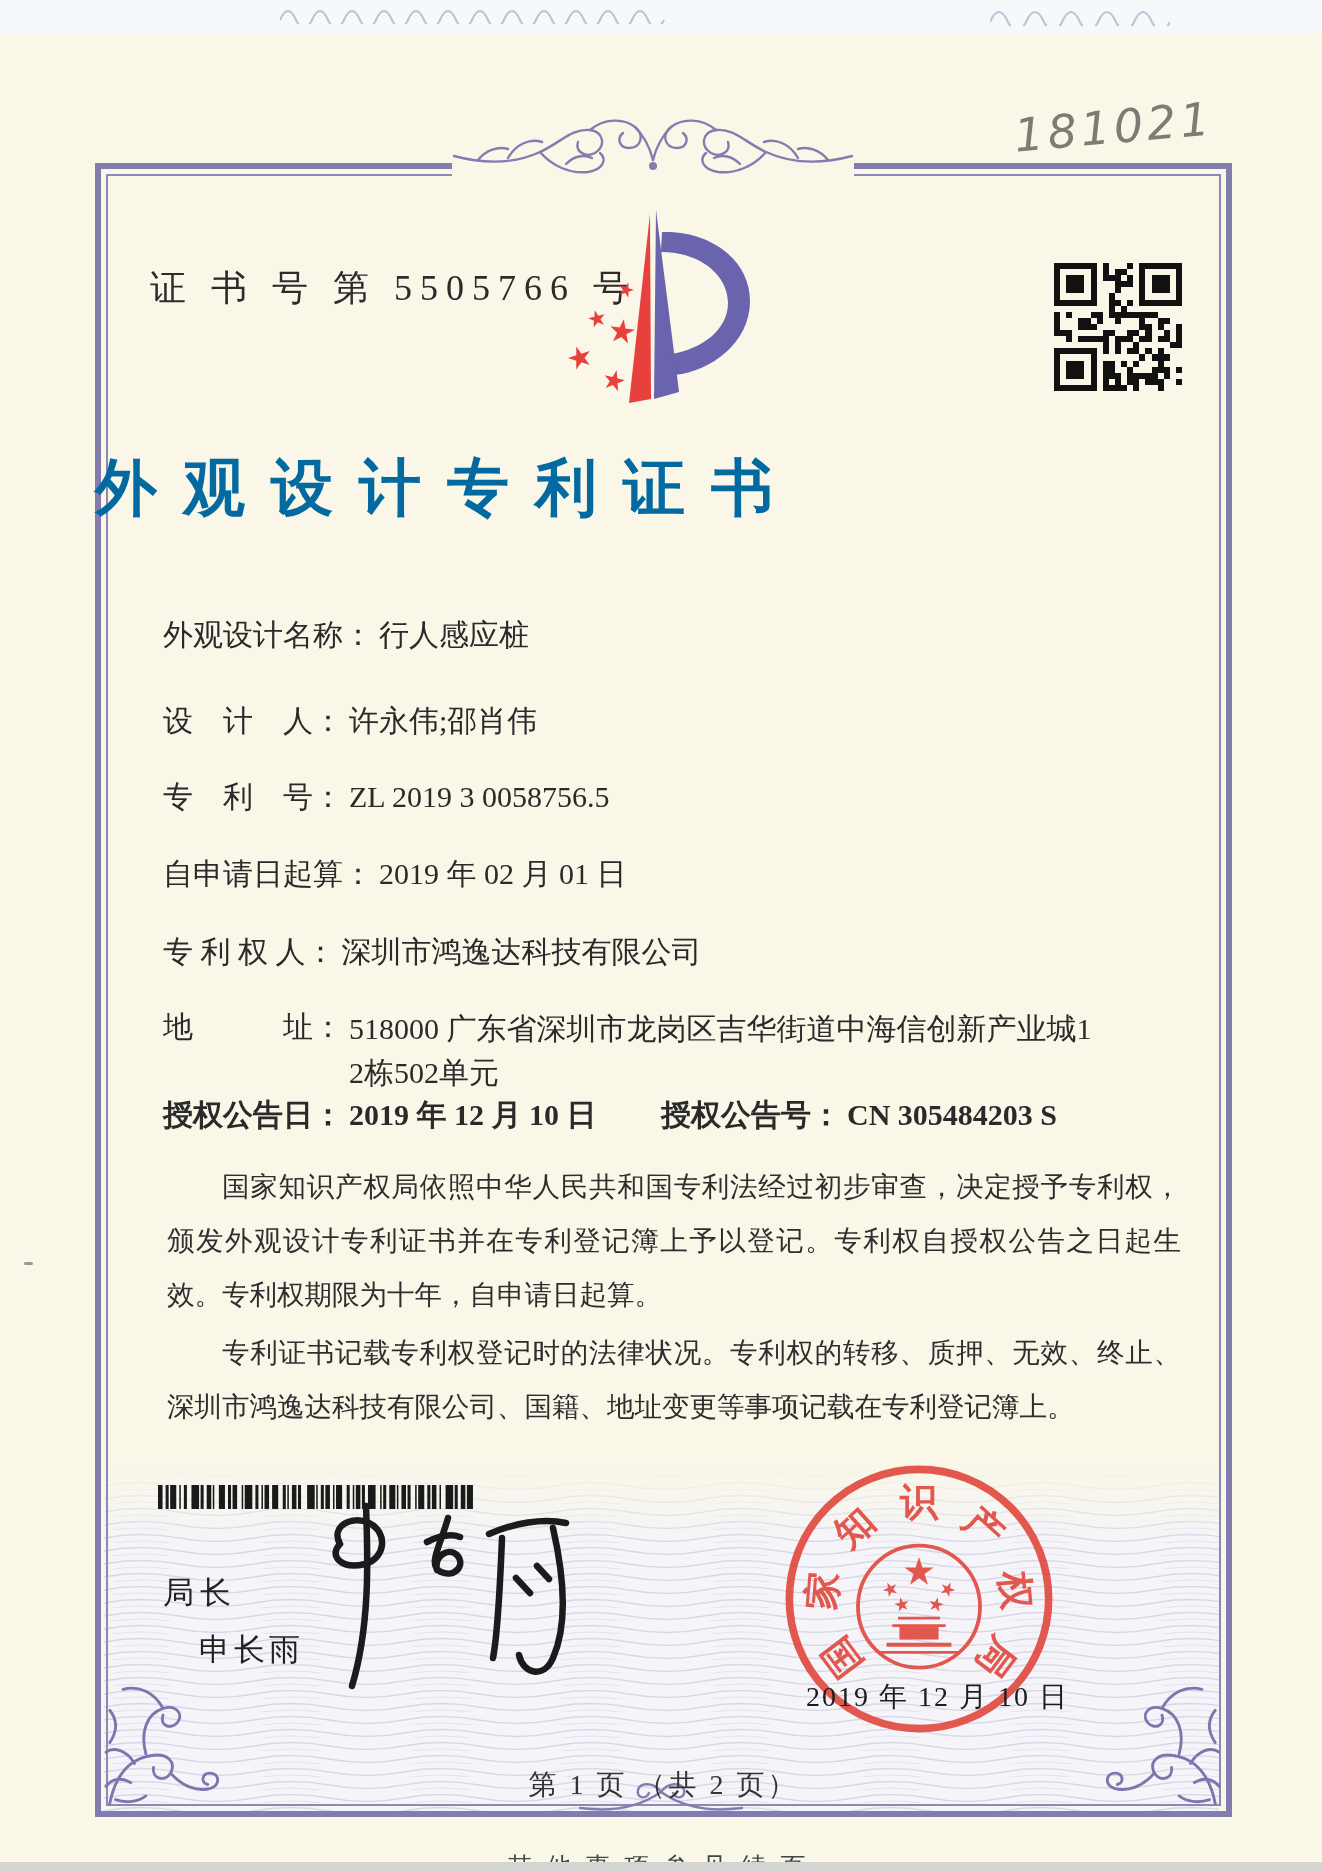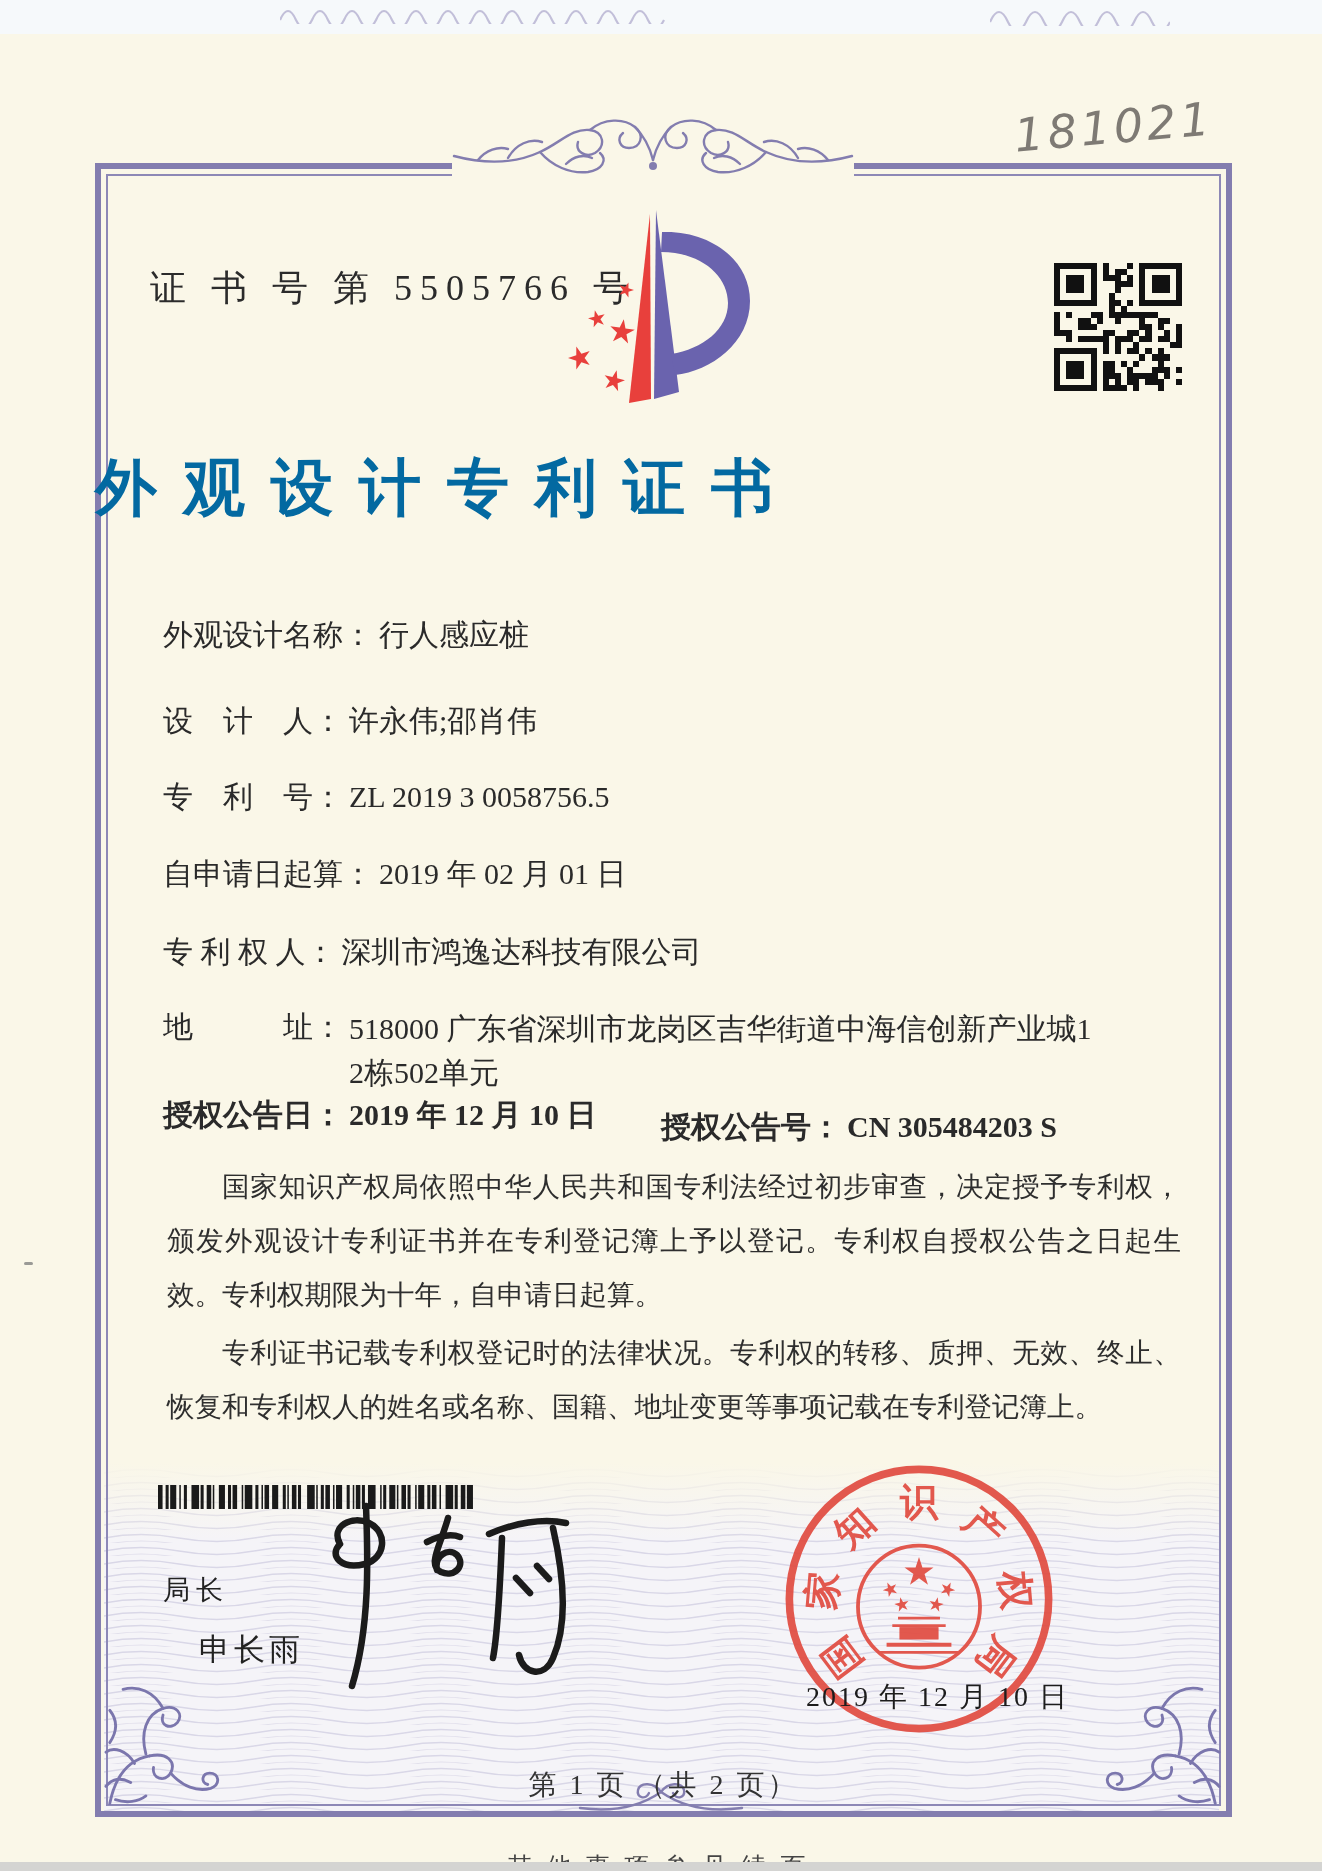--- a/index.html
+++ b/index.html
@@ -40,27 +40,27 @@
   .field .val{margin-left:6px;}
   .f-design{top:615px;}
   .f-designer{top:701px;}
   .f-patno{top:777px;}
   .f-filing{top:854px;}
   .f-patentee{top:932px;}
   .f-address{top:1007px;}
   .f-address .val{display:inline-block;vertical-align:top;white-space:normal;width:850px;line-height:44px;}
   .f-address .vline{display:block;}
   .f-grant{top:1095px;width:1030px;font-weight:bold;}
-  .grant-no-group{position:absolute;left:498px;top:0;margin-top:12px;}
+  .grant-no-group{position:absolute;left:498px;top:0;}
   
   .paras{left:163px;top:1156px;width:1022px;font-size:27.5px;line-height:54px;text-align:justify;color:#2e2e2e;}
   .paras p{margin:4px;text-indent:2em;}
   
   .barcode{left:158px;top:1485px;width:318px;height:24px;}
-  .officer-title{left:163px;top:1572px;font-size:27px;letter-spacing:6px;color:#222;}
+  .officer-title{left:163px;top:1572px;font-size:31px;letter-spacing:6px;color:#222;}
   .officer-name{left:163px;top:1629px;font-size:31px;letter-spacing:4px;color:#222;margin-left:36px;}
   .signature{left:278px;top:1490px;width:315px;height:212px;}
   .seal{left:776px;top:1456px;width:286px;height:286px;opacity:.92;}
   .seal-date{left:806px;top:1678px;font-size:28px;letter-spacing:2px;color:#1c1c1c;}
   .footer{left:95px;top:1766px;width:1137px;text-align:center;font-size:28px;letter-spacing:3px;color:#333;}
   .cut-note{left:95px;top:1850px;width:1137px;height:12px;overflow:hidden;text-align:center;}
   .cut-note span{font-size:25px;letter-spacing:14px;color:#444;}
 </style>
 </head>
 <body>
@@ -287,21 +287,21 @@
     <span>
       <span class="lbl">授权公告日：</span><span class="val">2019 年 12 月 10 日</span>
     </span>
     <span class="grant-no-group">
       <span class="lbl">授权公告号：</span><span class="val">CN 305484203 S</span>
     </span>
   </div>
 
   <div class="abs paras">
     <p>国家知识产权局依照中华人民共和国专利法经过初步审查，决定授予专利权，颁发外观设计专利证书并在专利登记簿上予以登记。专利权自授权公告之日起生效。专利权期限为十年，自申请日起算。</p>
-    <p>专利证书记载专利权登记时的法律状况。专利权的转移、质押、无效、终止、恢复和专利权人的姓名或名称、国籍、地址变更等事项记载在专利登记簿上。</p>
+    <p>专利证书记载专利权登记时的法律状况。专利权的转移、质押、无效、终止、深圳市鸿逸达科技有限公司、国籍、地址变更等事项记载在专利登记簿上。</p>
   </div>
 
   <svg class="abs barcode" id="barcode-svg" preserveAspectRatio="none" fill="#1a1a1a" viewBox="0 0 209 23">
       <rect x="0" y="0" width="3" height="23"></rect>
       <rect x="5" y="0" width="2" height="23"></rect>
       <rect x="8" y="0" width="4" height="23"></rect>
       <rect x="14" y="0" width="1" height="23"></rect>
       <rect x="17" y="0" width="2" height="23"></rect>
       <rect x="22" y="0" width="5" height="23"></rect>
       <rect x="28" y="0" width="2" height="23"></rect>

